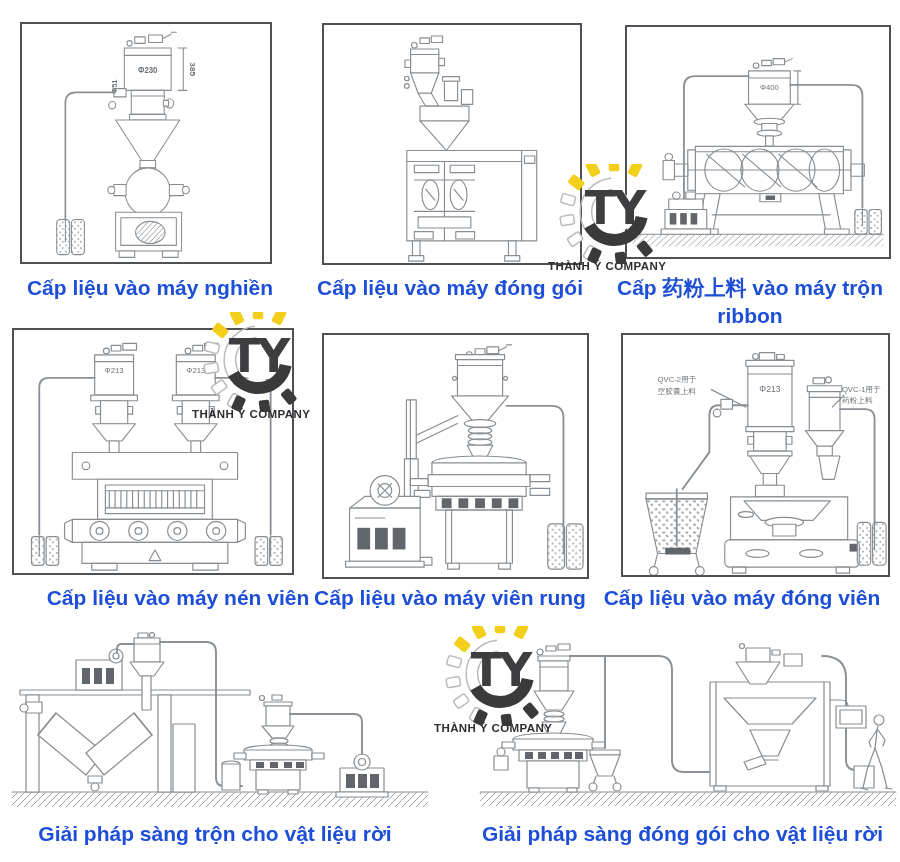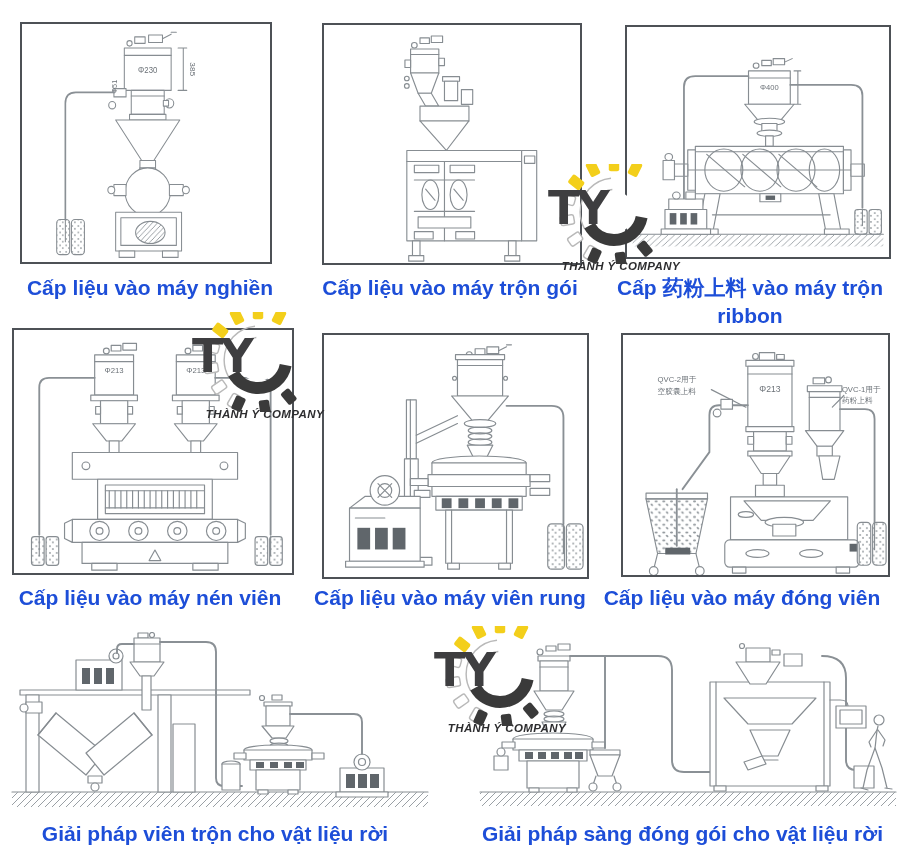--- a/index.html
+++ b/index.html
@@ -20,31 +20,31 @@
   .dk{fill:#60666b;stroke:none;}
   .pipe{fill:none;stroke:#8a9095;stroke-width:1.9;stroke-linecap:round;}
   .t{fill:#6c7278;font-size:9px;font-family:"Liberation Sans",sans-serif;}
   .ts{fill:#6c7278;font-size:8px;font-family:"Liberation Sans",sans-serif;}
   
   .wm{position:absolute;width:132px;z-index:6;text-align:center;}
   .wm .gearbox{position:relative;width:132px;height:100px;}
   .wm .ty{
     position:absolute;left:0;right:0;top:16px;font-size:46px;font-weight:bold;
     color:#3e3e40;letter-spacing:-3px;font-family:"DejaVu Sans",sans-serif;
-    line-height:56px;text-align:left;
+    line-height:56px;text-align:center;
   }
   .wm .wm-text{
-    margin-top:-4px;font-style:italic;font-weight:bold;font-size:11.5px;
-    letter-spacing:.4px;color:#2d2d2f;white-space:nowrap;text-align:right;
+    margin-top:-4px;font-weight:bold;font-size:11.5px;
+    letter-spacing:.4px;color:#2d2d2f;white-space:nowrap;text-align:left;
   }
 </style>
 </head>
 <body>
 
-<div class="panel bordered" style="left:20px;top:22px;width:248px;height:238px;">
+<div class="panel bordered" style="left:20px;top:22px;width:248px;height:238px;font-weight:bold;">
 <svg viewBox="0 0 286 258" preserveAspectRatio="none">
   <defs>
     <pattern id="d1" width="7" height="7" patternUnits="userSpaceOnUse">
       <circle cx="2" cy="2" r="0.9" fill="#8f959a"></circle>
           <circle cx="5" cy="5" r="0.9" fill="#8f959a"></circle>
     </pattern>
     <pattern id="hp1" width="6" height="6" patternUnits="userSpaceOnUse">
       <path d="M0 6 L6 0" stroke="#8f959a" stroke-width="1"></path>
     </pattern>
   </defs>
@@ -204,21 +204,21 @@
   <g>
     <path class="pipe" d="M172 66 H236 Q248 66 248 78 V206"></path>
     <rect x="240" y="208" width="13" height="28" rx="3" fill="url(#d3)" stroke="#878d92" stroke-width="1.2"></rect>
     <rect x="255" y="208" width="13" height="28" rx="3" fill="url(#d3)" stroke="#878d92" stroke-width="1.2"></rect>
     <path class="ln" d="M248 208 v18"></path>
   </g>
 </svg>
 </div>
 
 <div class="caption" style="left:0;top:274px;width:300px;">Cấp liệu vào máy nghiền</div>
-<div class="caption" style="left:295px;top:274px;width:310px;">Cấp liệu vào máy trộn gói</div>
+<div class="caption" style="left:295px;top:274px;width:310px;">Cấp liệu vào máy đóng gói</div>
 <div class="caption" style="left:600px;top:274px;width:300px;">Cấp 药粉上料 vào máy trộn ribbon</div>
 
 <div class="panel bordered" style="left:12px;top:328px;width:278px;height:243px;">
 <svg viewBox="0 0 286 254" preserveAspectRatio="none">
   <defs>
     <pattern id="d4" width="7" height="7" patternUnits="userSpaceOnUse">
       <circle cx="2" cy="2" r="0.9" fill="#8f959a"></circle>
           <circle cx="5" cy="5" r="0.9" fill="#8f959a"></circle>
     </pattern>
   </defs>
@@ -444,21 +444,21 @@
   </g>
   <g>
     <path class="pipe" d="M226 76 H252 Q262 76 262 86 V192"></path>
     <rect x="244" y="192" width="14" height="44" rx="4" fill="url(#d6)" stroke="#878d92" stroke-width="1.2"></rect>
     <rect x="260" y="192" width="14" height="44" rx="4" fill="url(#d6)" stroke="#878d92" stroke-width="1.2"></rect>
     <path class="ln" d="M262 192 v28"></path>
   </g>
 </svg>
 </div>
 
-<div class="caption" style="left:0;top:584px;width:300px;">Cấp liệu vào máy nén viên</div>
+<div class="caption" style="left:0;top:584px;width:300px;padding-left:28px;">Cấp liệu vào máy nén viên</div>
 <div class="caption" style="left:295px;top:584px;width:310px;">Cấp liệu vào máy viên rung</div>
 <div class="caption" style="left:592px;top:584px;width:300px;">Cấp liệu vào máy đóng viên</div>
 
 <div class="panel" style="left:10px;top:632px;width:420px;height:184px;">
 <svg viewBox="0 0 420 184">
   <defs>
     <pattern id="hp7" width="7" height="7" patternUnits="userSpaceOnUse">
       <path d="M0 7 L7 0" stroke="#9aa0a5" stroke-width="1"></path>
     </pattern>
   </defs>
@@ -607,21 +607,21 @@
   <g>
     <circle class="ln" cx="401" cy="78" r="5"></circle>
     <path class="ln" d="M400 84 C398 92 398 100 397 106"></path>
     <path class="ln" d="M399 88 L391 100 L393 105 M400 88 L407 98 L405 104"></path>
     <path class="ln" d="M397 106 L389 128 L385 146 M397 106 L404 126 L409 146"></path>
     <path class="ln" d="M383 146 l7 2 M407 146 l7 1"></path>
   </g>
 </svg>
 </div>
 
-<div class="caption" style="left:0;top:820px;width:430px;">Giải pháp viên trộn cho vật liệu rời</div>
+<div class="caption" style="left:0;top:820px;width:430px;">Giải pháp sàng trộn cho vật liệu rời</div>
 <div class="caption" style="left:465px;top:820px;width:435px;text-align:center;">Giải pháp sàng đóng gói cho vật liệu rời</div>
 
 <div class="wm" style="left:548px;top:164px;">
   <div class="gearbox">
     <svg width="132" height="100" viewBox="0 0 120 96">
       <g>
         <g transform="rotate(-75 60 46)">
             <rect x="55.5" y="-6" width="9" height="13" rx="2" fill="#fff" stroke="#b9b9b9" stroke-width="1.4"></rect>
           </g>
         <g transform="rotate(-100 60 46)">

